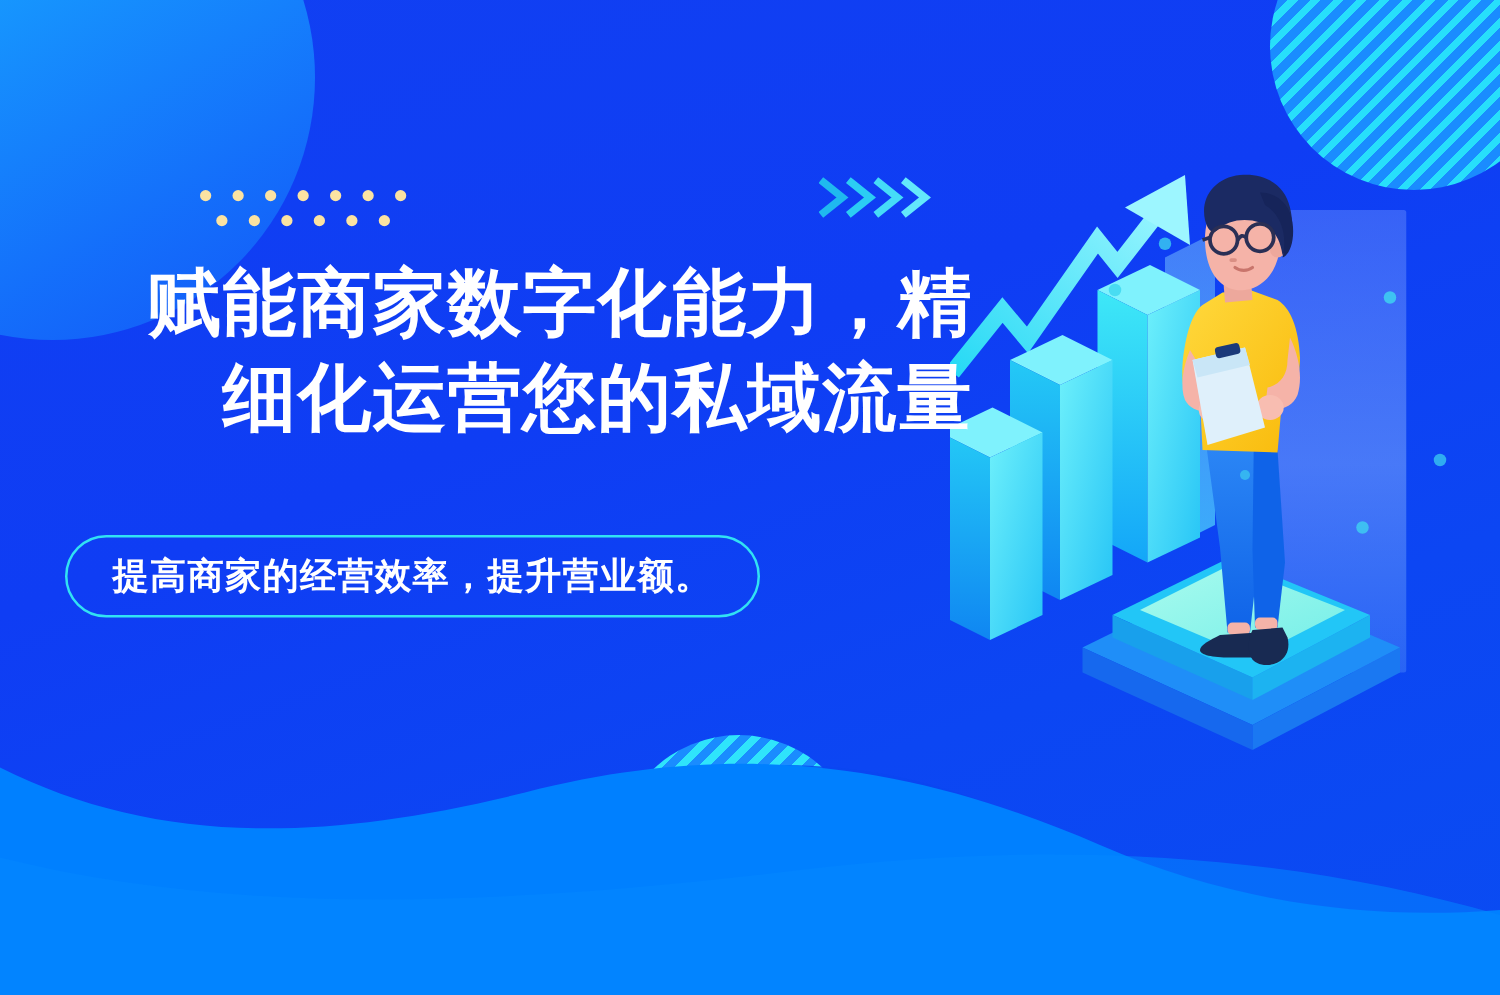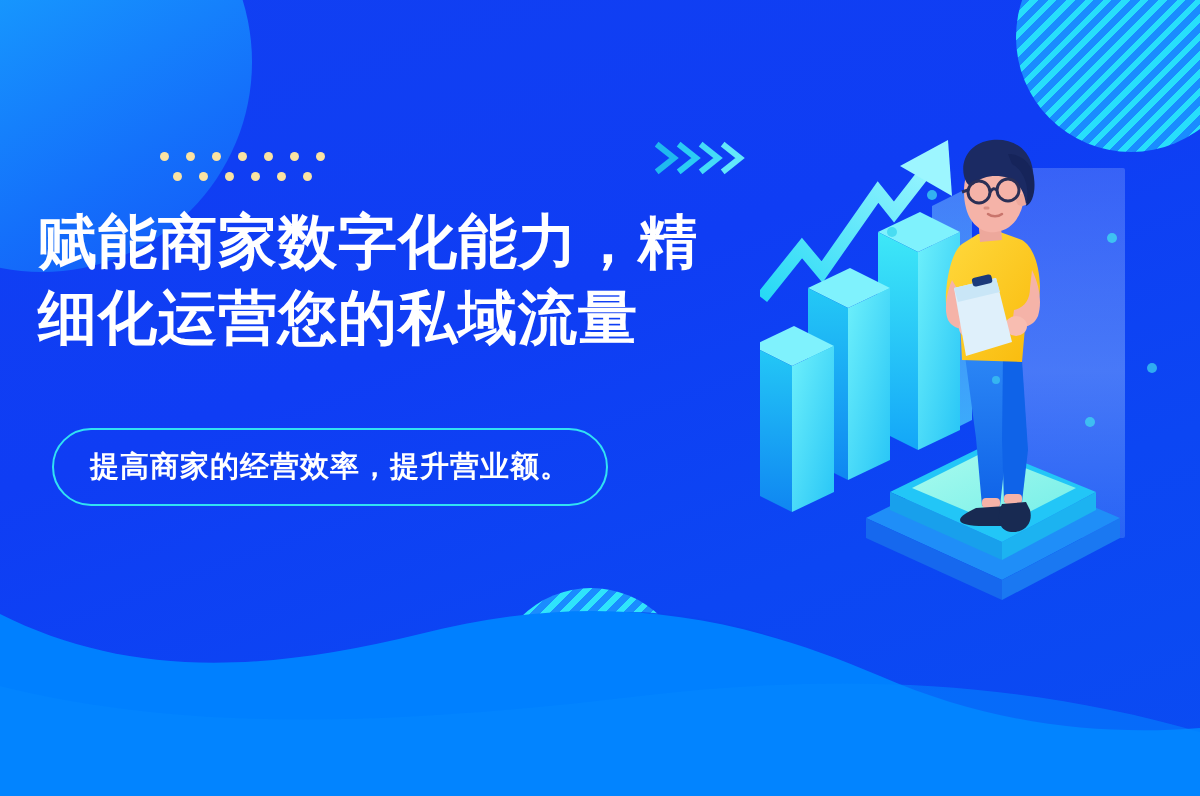--- a/index.html
+++ b/index.html
@@ -3,20 +3,21 @@
 <meta charset="utf-8">
 <style>
   html,body{margin:0;padding:0;background:#0b2ed8;}
   *{box-sizing:border-box;}
   #banner{
     position:relative;
     width:1200px;height:796px;
     overflow:hidden;
     font-family:"Liberation Sans","DejaVu Sans",sans-serif;
     background:linear-gradient(160deg,#1140f2 0%,#0f3df4 40%,#0c46f3 70%,#0a4cf2 100%);
+    text-align:right;
   }
 
   
   .bg-layer{position:absolute;inset:0;}
 
   .circle-topleft{
     position:absolute;
     left:-168px;top:-148px;
     width:420px;height:420px;border-radius:50%;
     background:linear-gradient(150deg,#1bb4ff 0%,#17a2ff 30%,#1470fb 75%,#1358f8 100%);
@@ -54,21 +55,21 @@
   .chevrons{position:absolute;left:655px;top:138px;width:95px;height:40px;}
 
   
   .headline{
     position:absolute;left:38px;top:205px;width:740px;
     color:#ffffff;font-size:59px;font-weight:bold;line-height:1.28;
     letter-spacing:1px;white-space:pre-line;
   }
   .subpill{
     position:absolute;left:52px;top:428px;
-    height:78px;padding:0 36px;
+    height:66px;padding:0 36px;
     display:flex;align-items:center;
     border:2px solid #31e2f3;border-radius:999px;
     color:#ffffff;font-size:29px;font-weight:bold;letter-spacing:1px;
   }
 
   
   .illus{position:absolute;left:760px;top:120px;width:440px;height:500px;}
   .lightbeam{
     position:absolute;left:1000px;top:168px;
     width:125px;height:370px;

